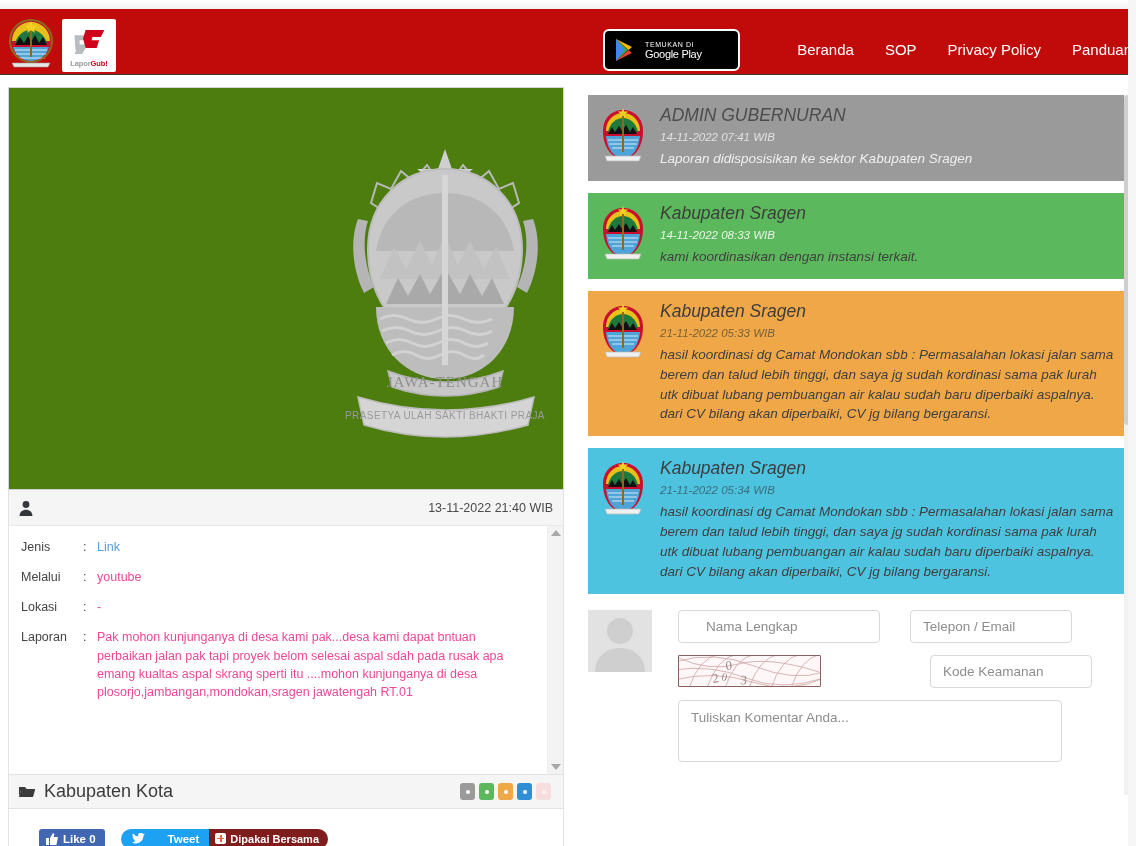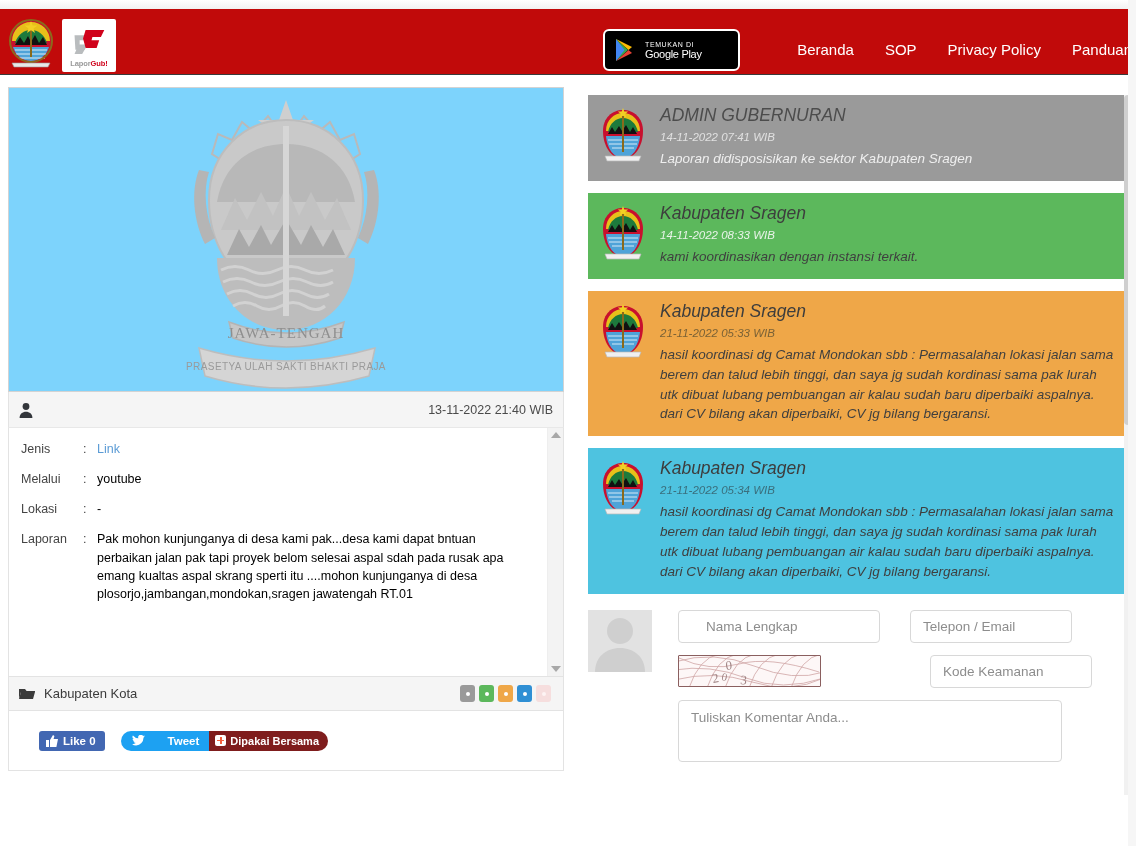--- a/index.html
+++ b/index.html
@@ -69,22 +69,22 @@
   
   .col-left{
     position:absolute; left:8px; top:87px; width:556px;
   }
   .col-right{
     position:absolute; left:588px; top:95px; width:540px;
   }
 
   
   .img-panel{
-    width:556px; height:305px; background:#7dd3fc;
-    display:flex; align-items:center; justify-content:center;
+    width:556px; height:403px; background:#4d7c0f;
+    display:flex; align-items:center; justify-content:flex-end;
     border:1px solid #d3d3d3;
   }
   .emblem-big{ width:235px; height:300px; opacity:1; }
 
   
   .meta-head{
     width:556px; height:36px; background:#f5f5f5;
     border-left:1px solid #e3e3e3; border-right:1px solid #e3e3e3;
     border-bottom:1px solid #e8e8e8;
     display:flex; align-items:center; justify-content:space-between;
@@ -96,42 +96,42 @@
   
   .detail-wrap{
     width:556px; height:248px; background:#ffffff;
     border-left:1px solid #e3e3e3; border-right:1px solid #e3e3e3;
     position:relative; display:flex;
   }
   .detail-body{ flex:1 1 auto; padding:12px 10px 0 12px; }
   .drow{ display:flex; font-size:12.5px; color:#444; margin-bottom:12px; line-height:1.45; }
   .dlabel{ width:62px; flex:0 0 62px; color:#444; }
   .dcolon{ width:14px; flex:0 0 14px; color:#444; }
-  .dval{ flex:1 1 auto; color:#000000; }
+  .dval{ flex:1 1 auto; color:#ec4899; }
   .dval.link{ color:#5b9bd5; }
   .dval.report{ padding-right:14px; }
 
   .vscroll{
     width:16px; flex:0 0 16px; background:#f3f3f3;
     border-left:1px solid #eee;
     display:flex; flex-direction:column; justify-content:space-between;
     align-items:center; padding:4px 0;
   }
   .arr{ width:0;height:0; }
   .arr.up{ border-left:5px solid transparent;border-right:5px solid transparent;border-bottom:6px solid #a8a8a8; }
   .arr.down{ border-left:5px solid transparent;border-right:5px solid transparent;border-top:6px solid #a8a8a8; }
 
   
   .cat-bar{
     width:556px; height:35px; background:#f5f5f5;
     border:1px solid #e3e3e3;
     display:flex; align-items:center; justify-content:space-between;
     padding:0 12px 0 10px;
   }
-  .cat-left{ display:flex; align-items:center; gap:9px; font-size:13px; color:#3b3b3b; }
+  .cat-left{ display:flex; align-items:center; gap:9px; font-size:18px; color:#3b3b3b; }
   .folder{ width:16px; height:13px; }
   .dots{ display:flex; gap:4px; }
   .dot{
     width:15px; height:17px; border-radius:3px;
     display:flex; align-items:center; justify-content:center;
   }
   .dot i{ width:4px;height:4px;border-radius:50%;background:#ffffff;display:block; }
 
   
   .social{

